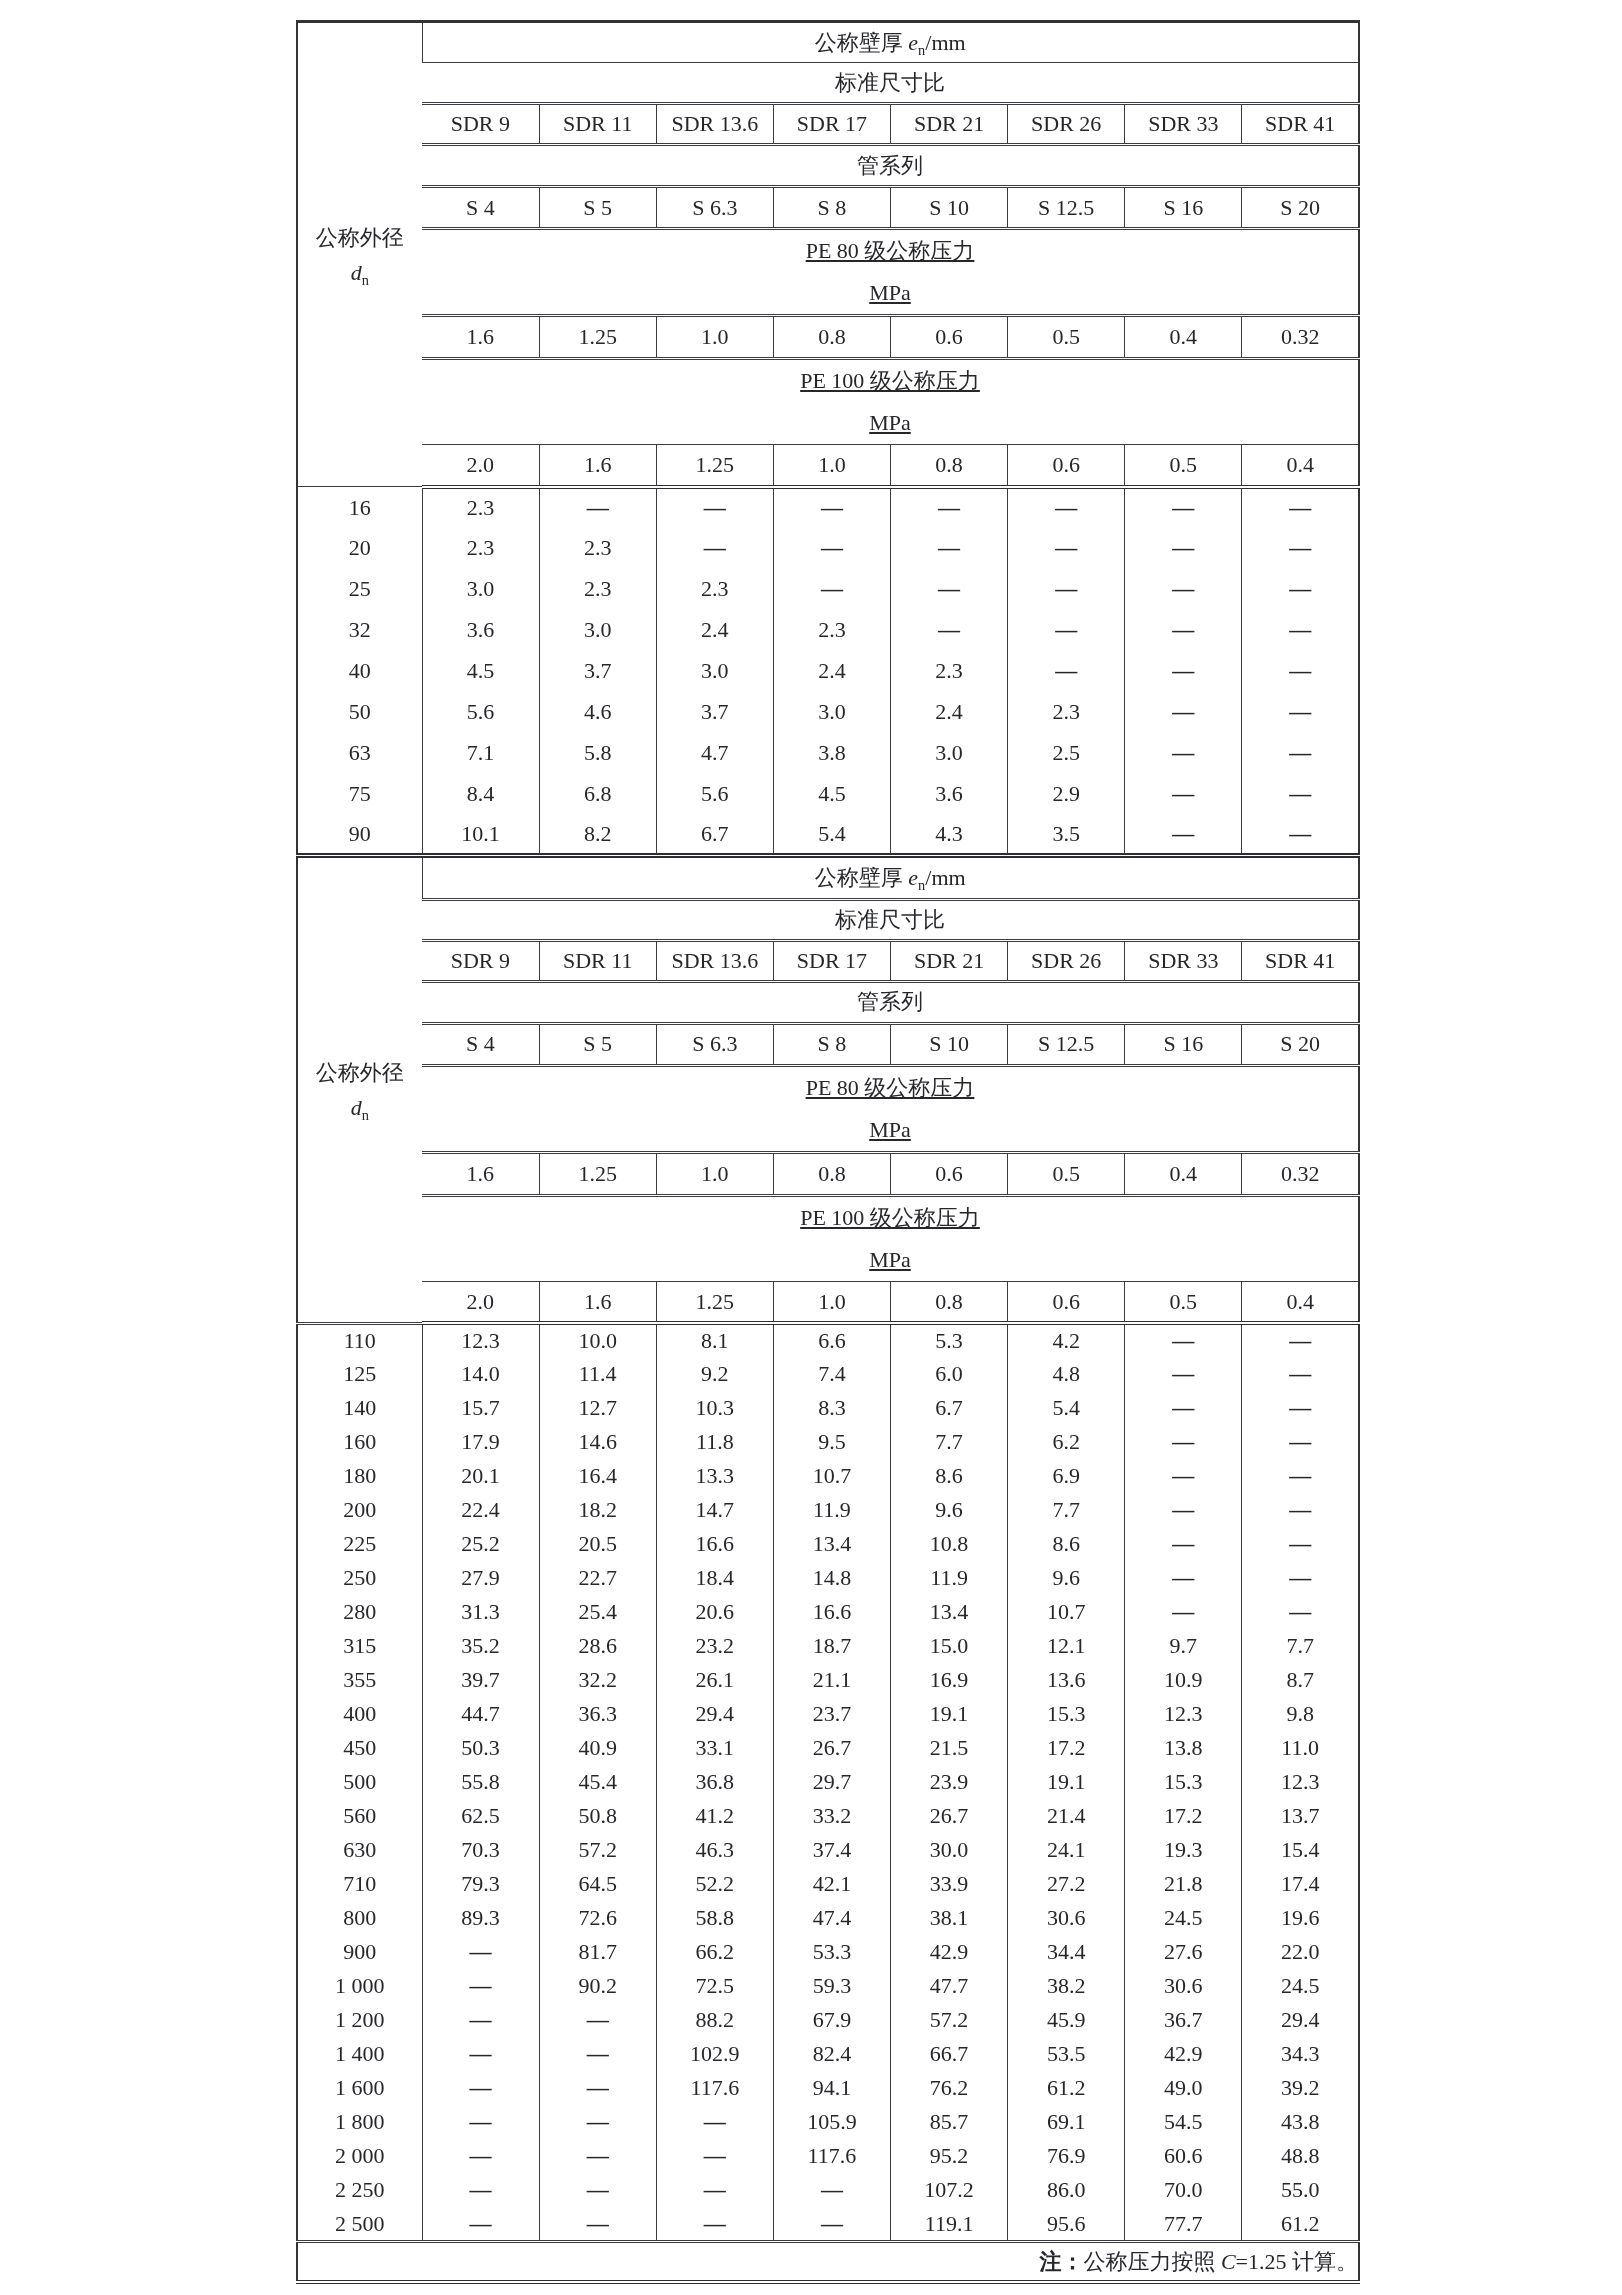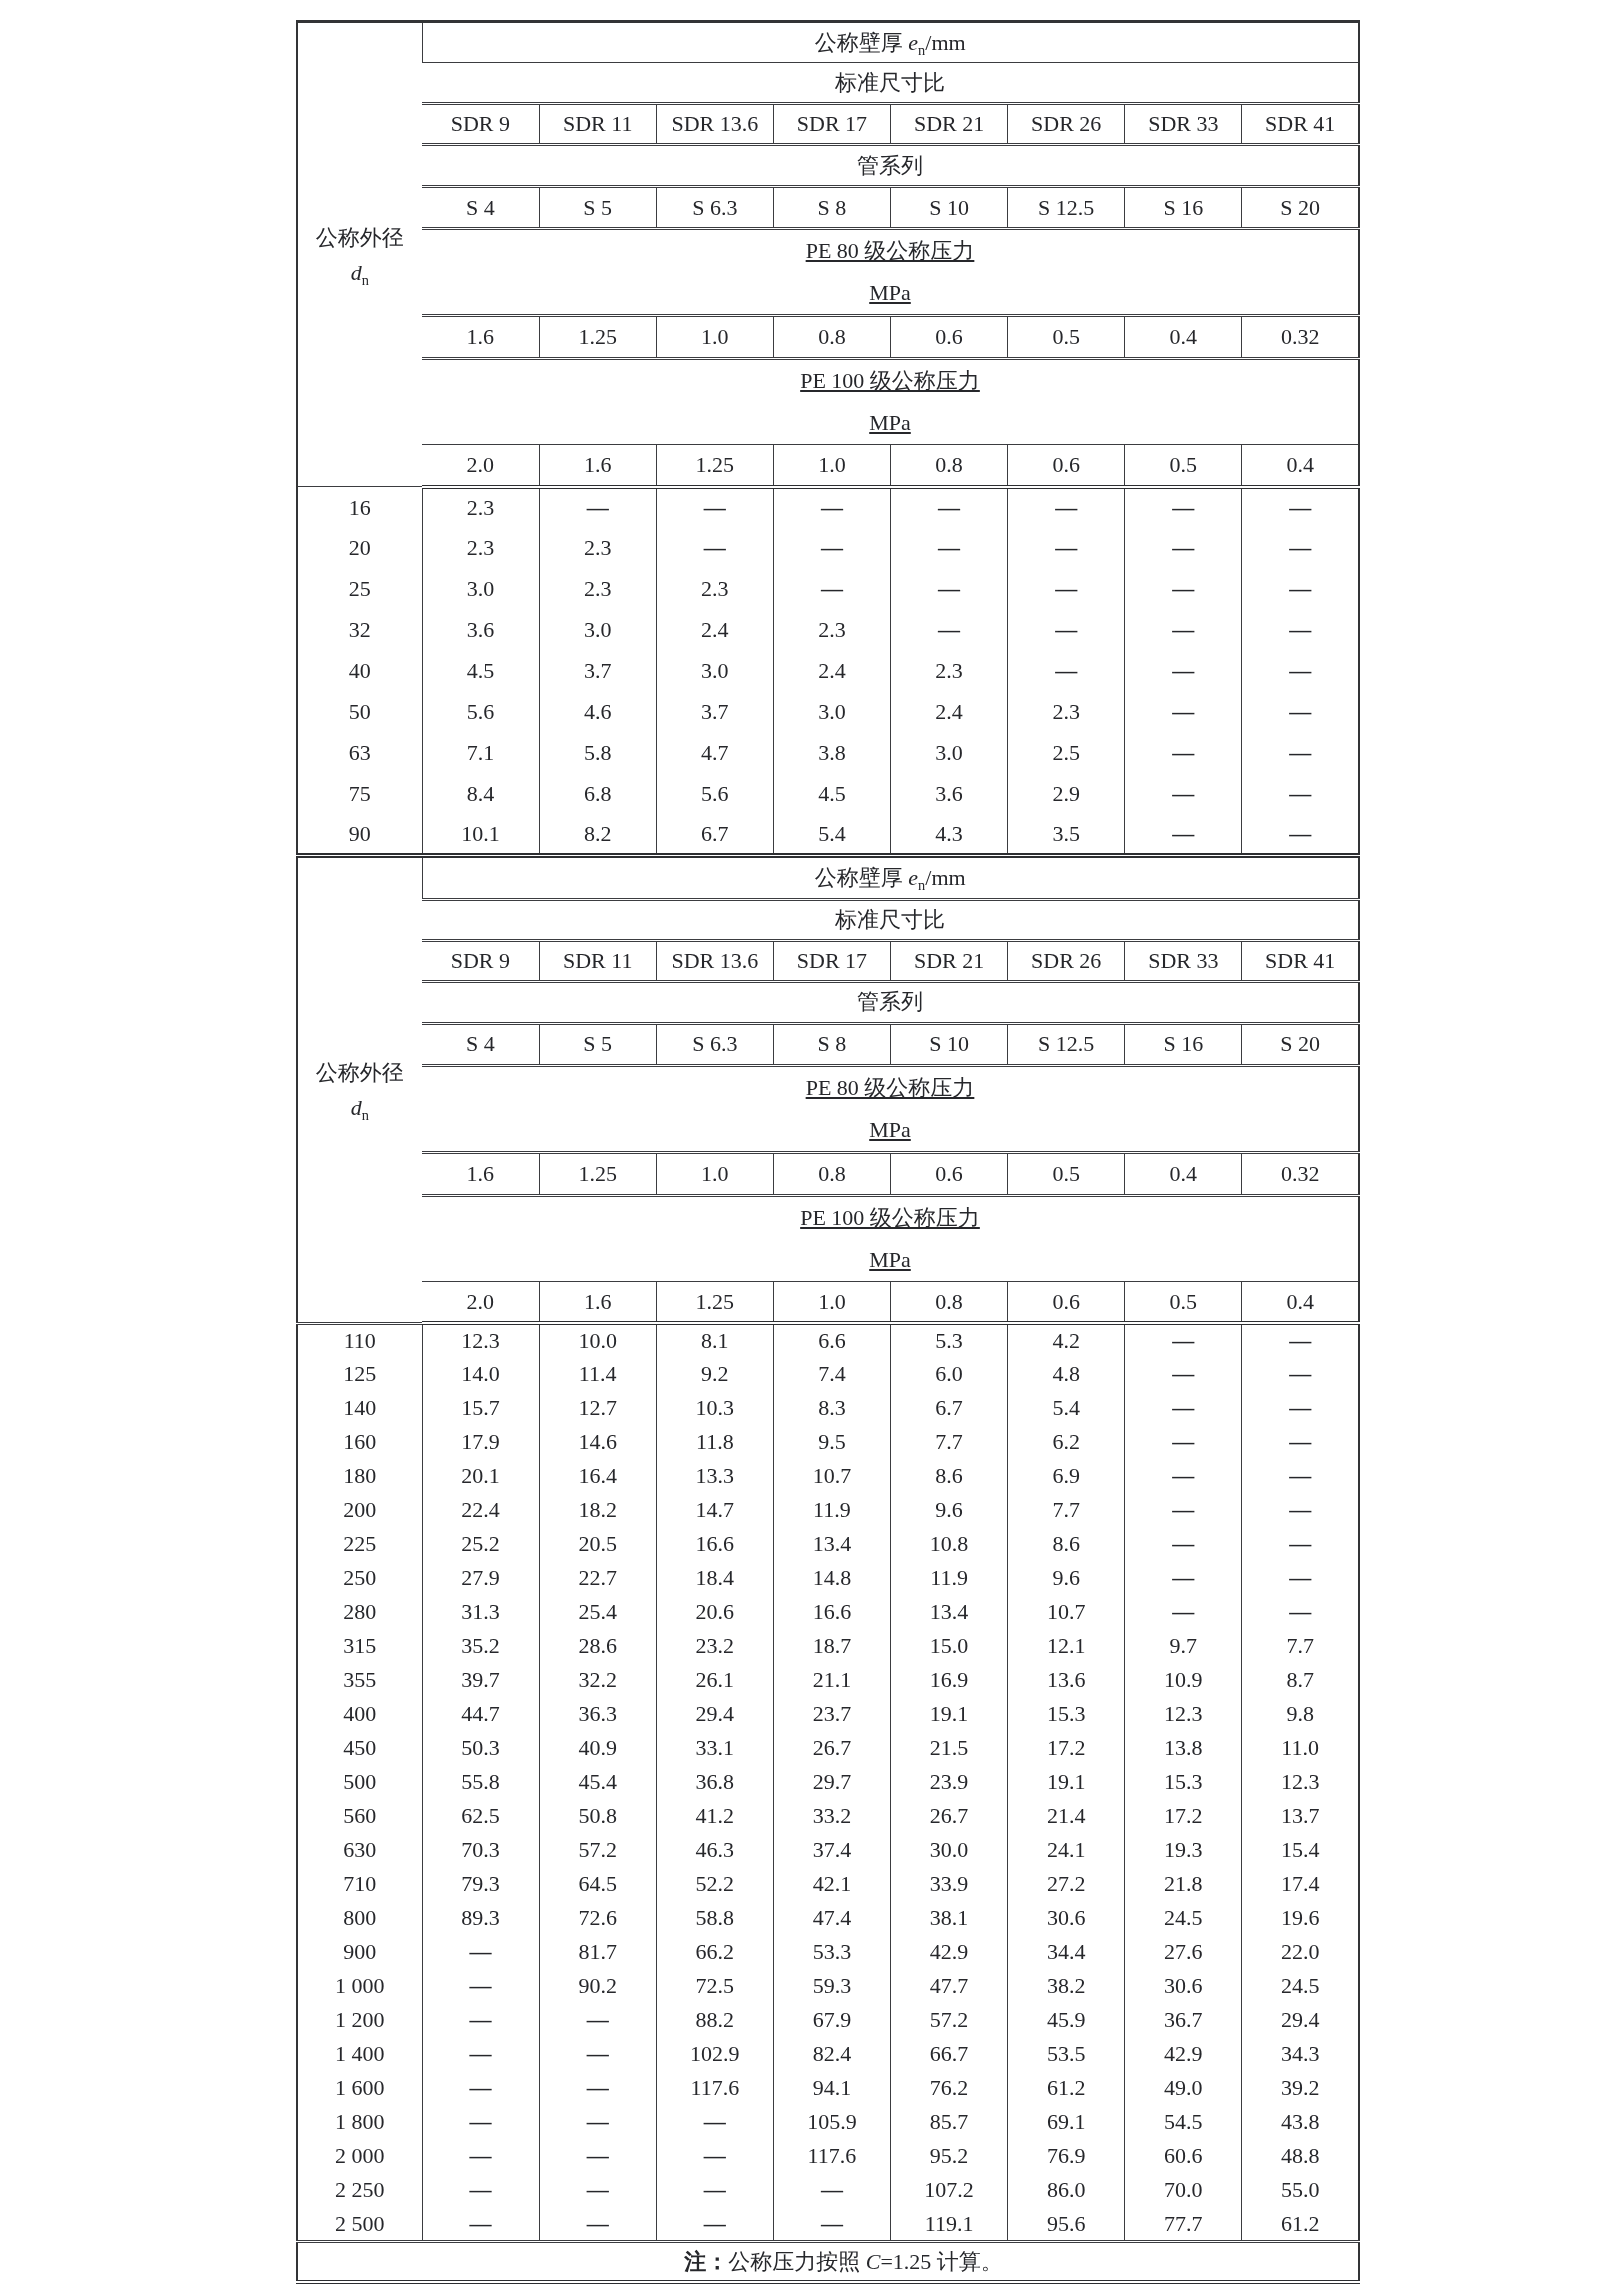--- a/index.html
+++ b/index.html
@@ -42,21 +42,21 @@
   tr.hr9 td{border-bottom:4.6px double #2d2e31;}
   td.leftcol{border-bottom:4.6px double #2d2e31;}
   .t2 tr.lastdata td{border-bottom:3.3px double #3b3c40;margin-top:43px;}
 
   .two div{line-height:42px;text-decoration:underline;}
   td.leftcol div{line-height:35px;}
   i{font-style:italic;}
   sub{font-size:14.4px;line-height:0;}
   .dash{font-weight:700;}
 
-  tr.nrow td{text-align:center;padding-left:31px;}
+  tr.nrow td{text-align:right;padding-left:31px;}
   .note-label{font-weight:700;}
 </style>
 </head>
 <body>
 
 <div class="sheet">
   <div class="tables">
     <table class="t t1">
         <colgroup>
           <col class="c-dn">

